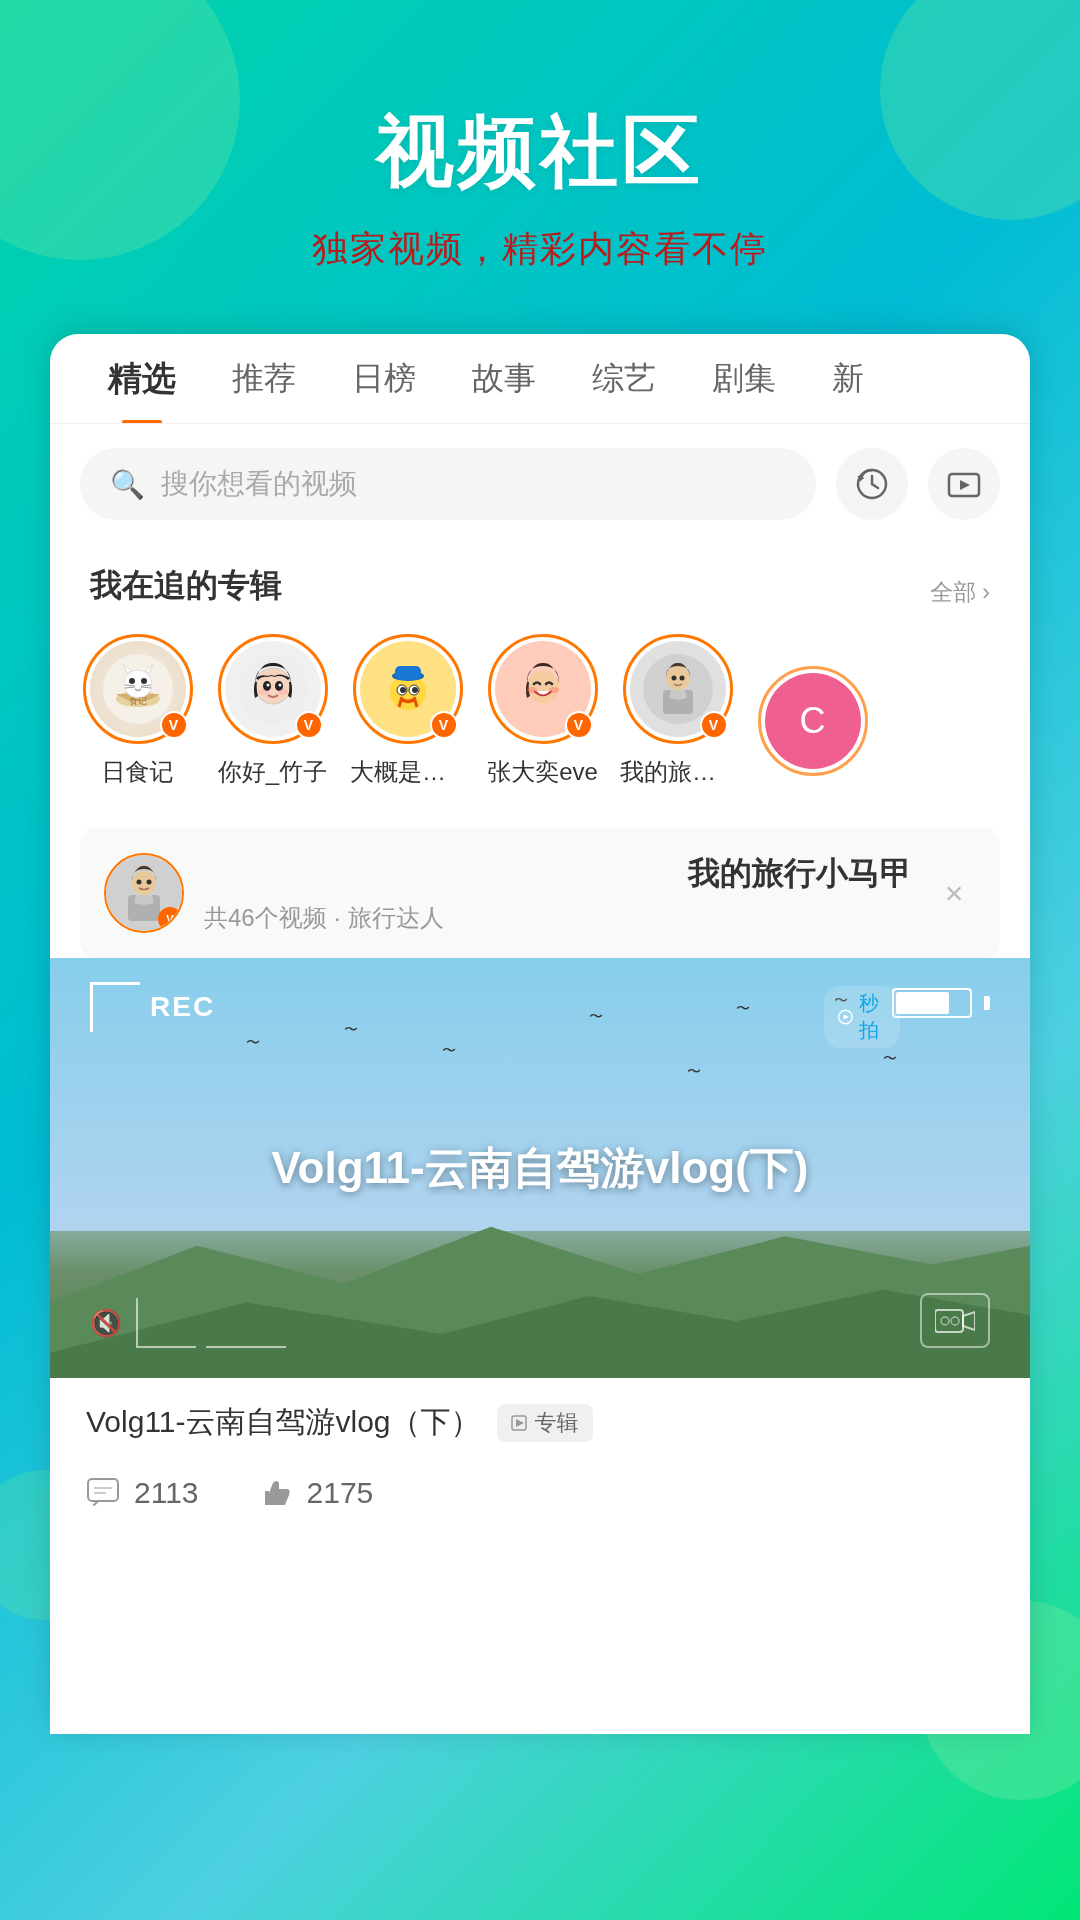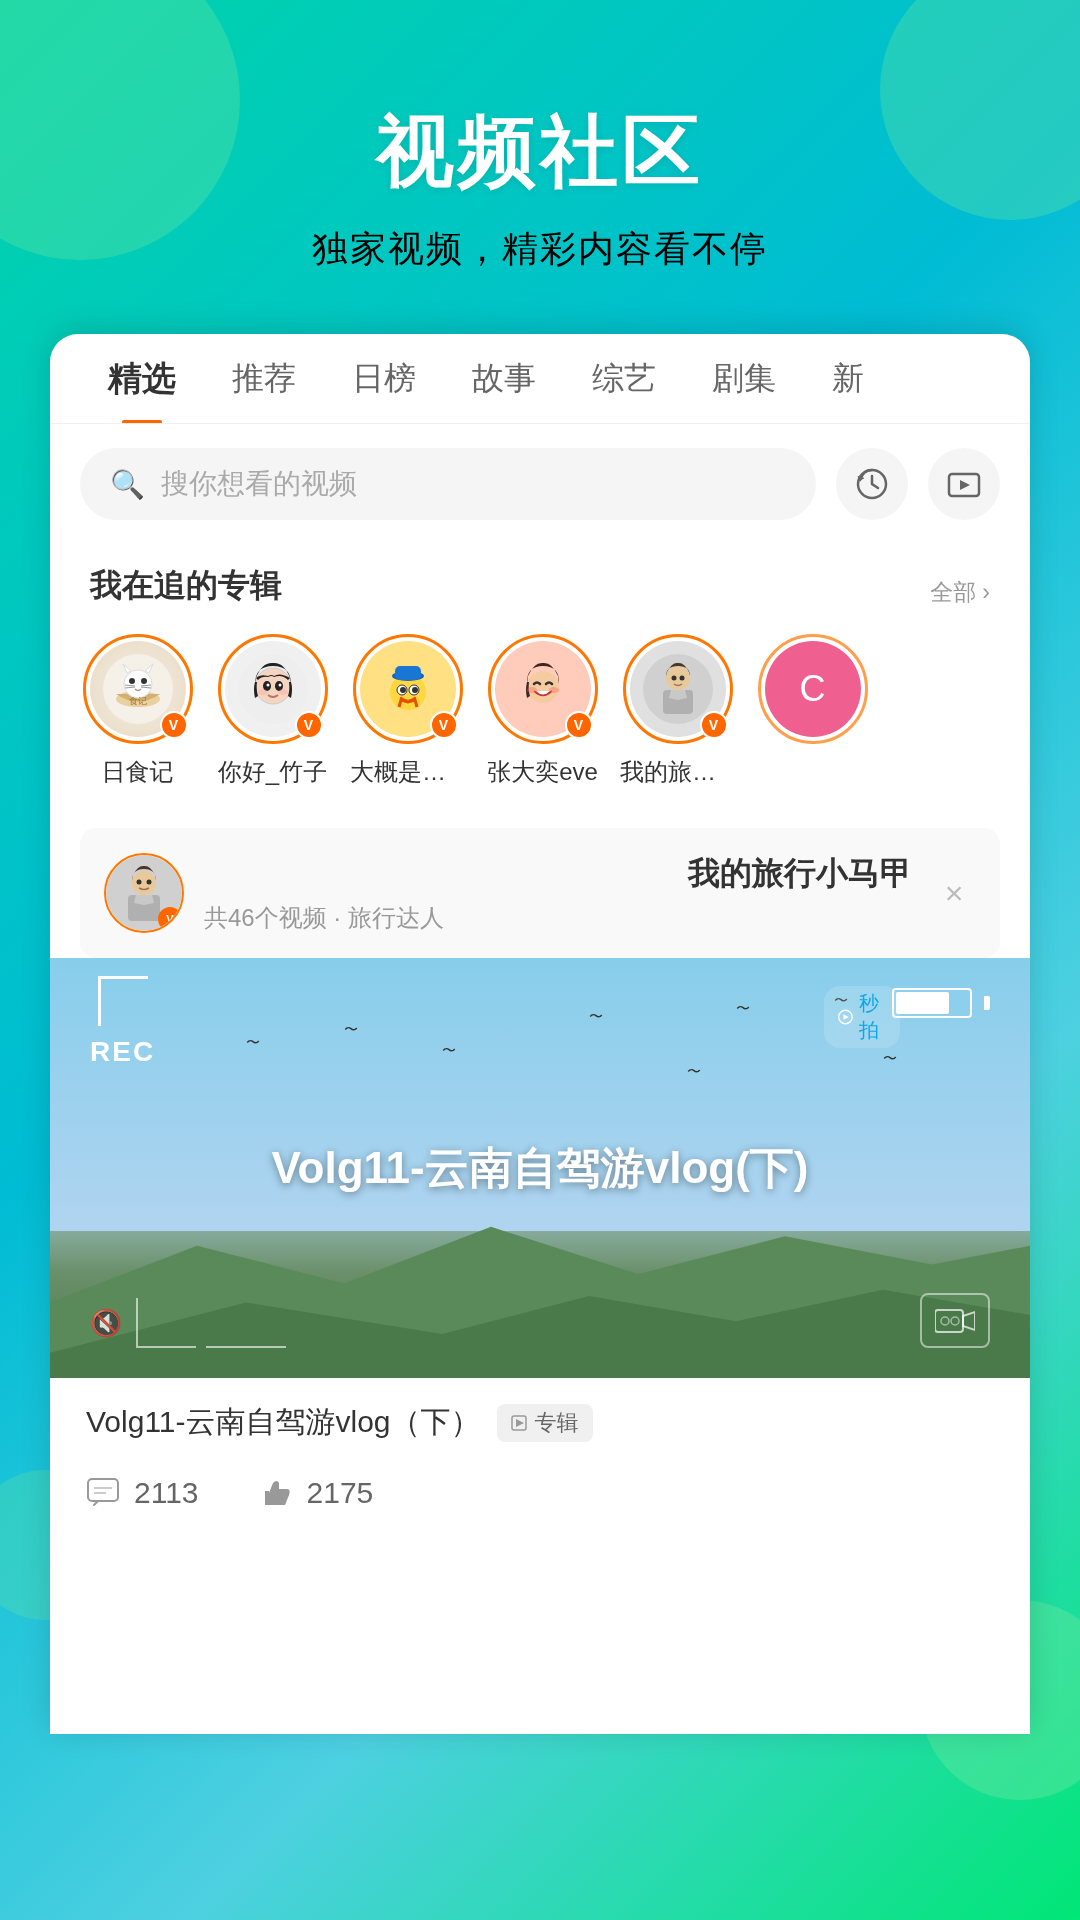--- a/index.html
+++ b/index.html
@@ -31,21 +31,21 @@
     }
     .header-title {
       font-size: 78px;
       font-weight: 700;
       color: #fff;
       letter-spacing: 4px;
       text-shadow: 0 2px 8px rgba(0,0,0,0.1);
     }
     .header-subtitle {
       font-size: 36px;
-      color: #000000;
+      color: #b91c1c;
       margin-top: 20px;
       font-weight: 400;
       letter-spacing: 2px;
     }
 
     
     .app-card {
       position: relative;
       margin: 0 50px;
       background: #fff;
@@ -145,21 +145,21 @@
       color: #999;
       display: flex;
       align-items: center;
       gap: 6px;
       cursor: pointer;
     }
 
     
     .album-row {
       display: flex;
-      align-items: flex-start;
+      align-items: flex-end;
       padding: 10px 20px 30px 30px;
       gap: 20px;
       overflow: hidden;
     }
     .album-item {
       display: flex;
       flex-direction: column;
       align-items: center;
       width: 115px;
       flex-shrink: 0;
@@ -305,26 +305,25 @@
       clip-path: polygon(0 80%, 20% 40%, 40% 65%, 55% 35%, 70% 55%, 85% 30%, 100% 50%, 100% 100%, 0 100%);
     }
     
     .bird {
       position: absolute;
       color: #333;
       font-size: 14px;
     }
     .video-rec-badge {
       position: absolute;
-      top: 18px;
+      top: 24px;
       left: 40px;
       display: flex;
       align-items: center;
       gap: 10px;
-      flex-direction: column;
     }
     .rec-corner {
       width: 50px;
       height: 50px;
       border-top: 3px solid #fff;
       border-left: 3px solid #fff;
     }
     .rec-text {
       font-size: 28px;
       color: #fff;

